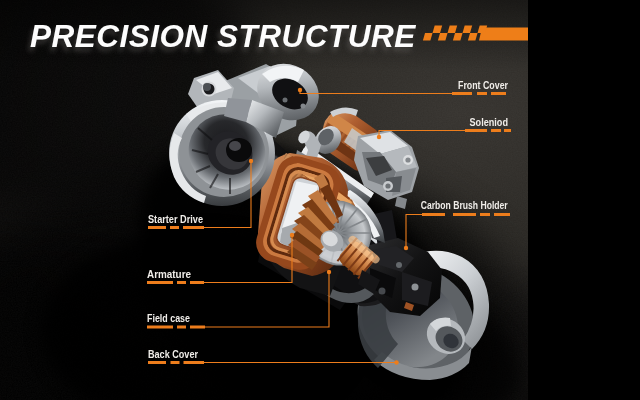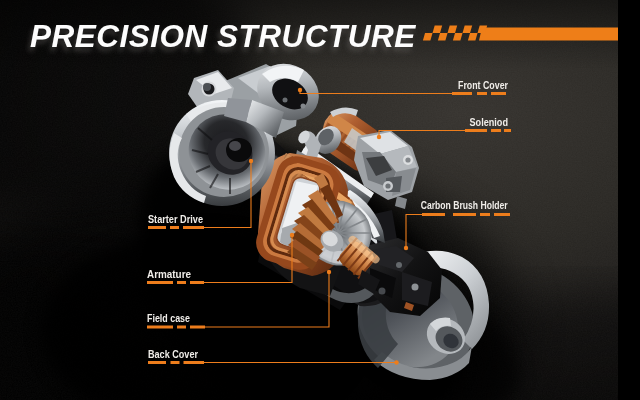--- a/index.html
+++ b/index.html
@@ -1,16 +1,16 @@
 <!DOCTYPE html>
 <html><head>
 <meta charset="utf-8">
 <style>
   html,body{margin:0;padding:0;background:#000;}
-  #stage{position:relative;width:618px;height:400px;overflow:hidden;background:#22c55e;font-family:"Liberation Sans", sans-serif;text-decoration:underline;}
+  #stage{position:relative;width:528px;height:400px;overflow:hidden;background:#22c55e;font-family:"Liberation Sans", sans-serif;text-decoration:underline;}
   svg{display:block}
 </style>
 </head>
 <body>
 <div id="stage">
 <svg width="640" height="400" viewBox="0 0 640 400">
 <defs>
   <radialGradient id="bgGrad" cx="0.72" cy="0.28" r="0.95">
     <stop offset="0" stop-color="#36332f"></stop>
     <stop offset="0.35" stop-color="#2a2824"></stop>

